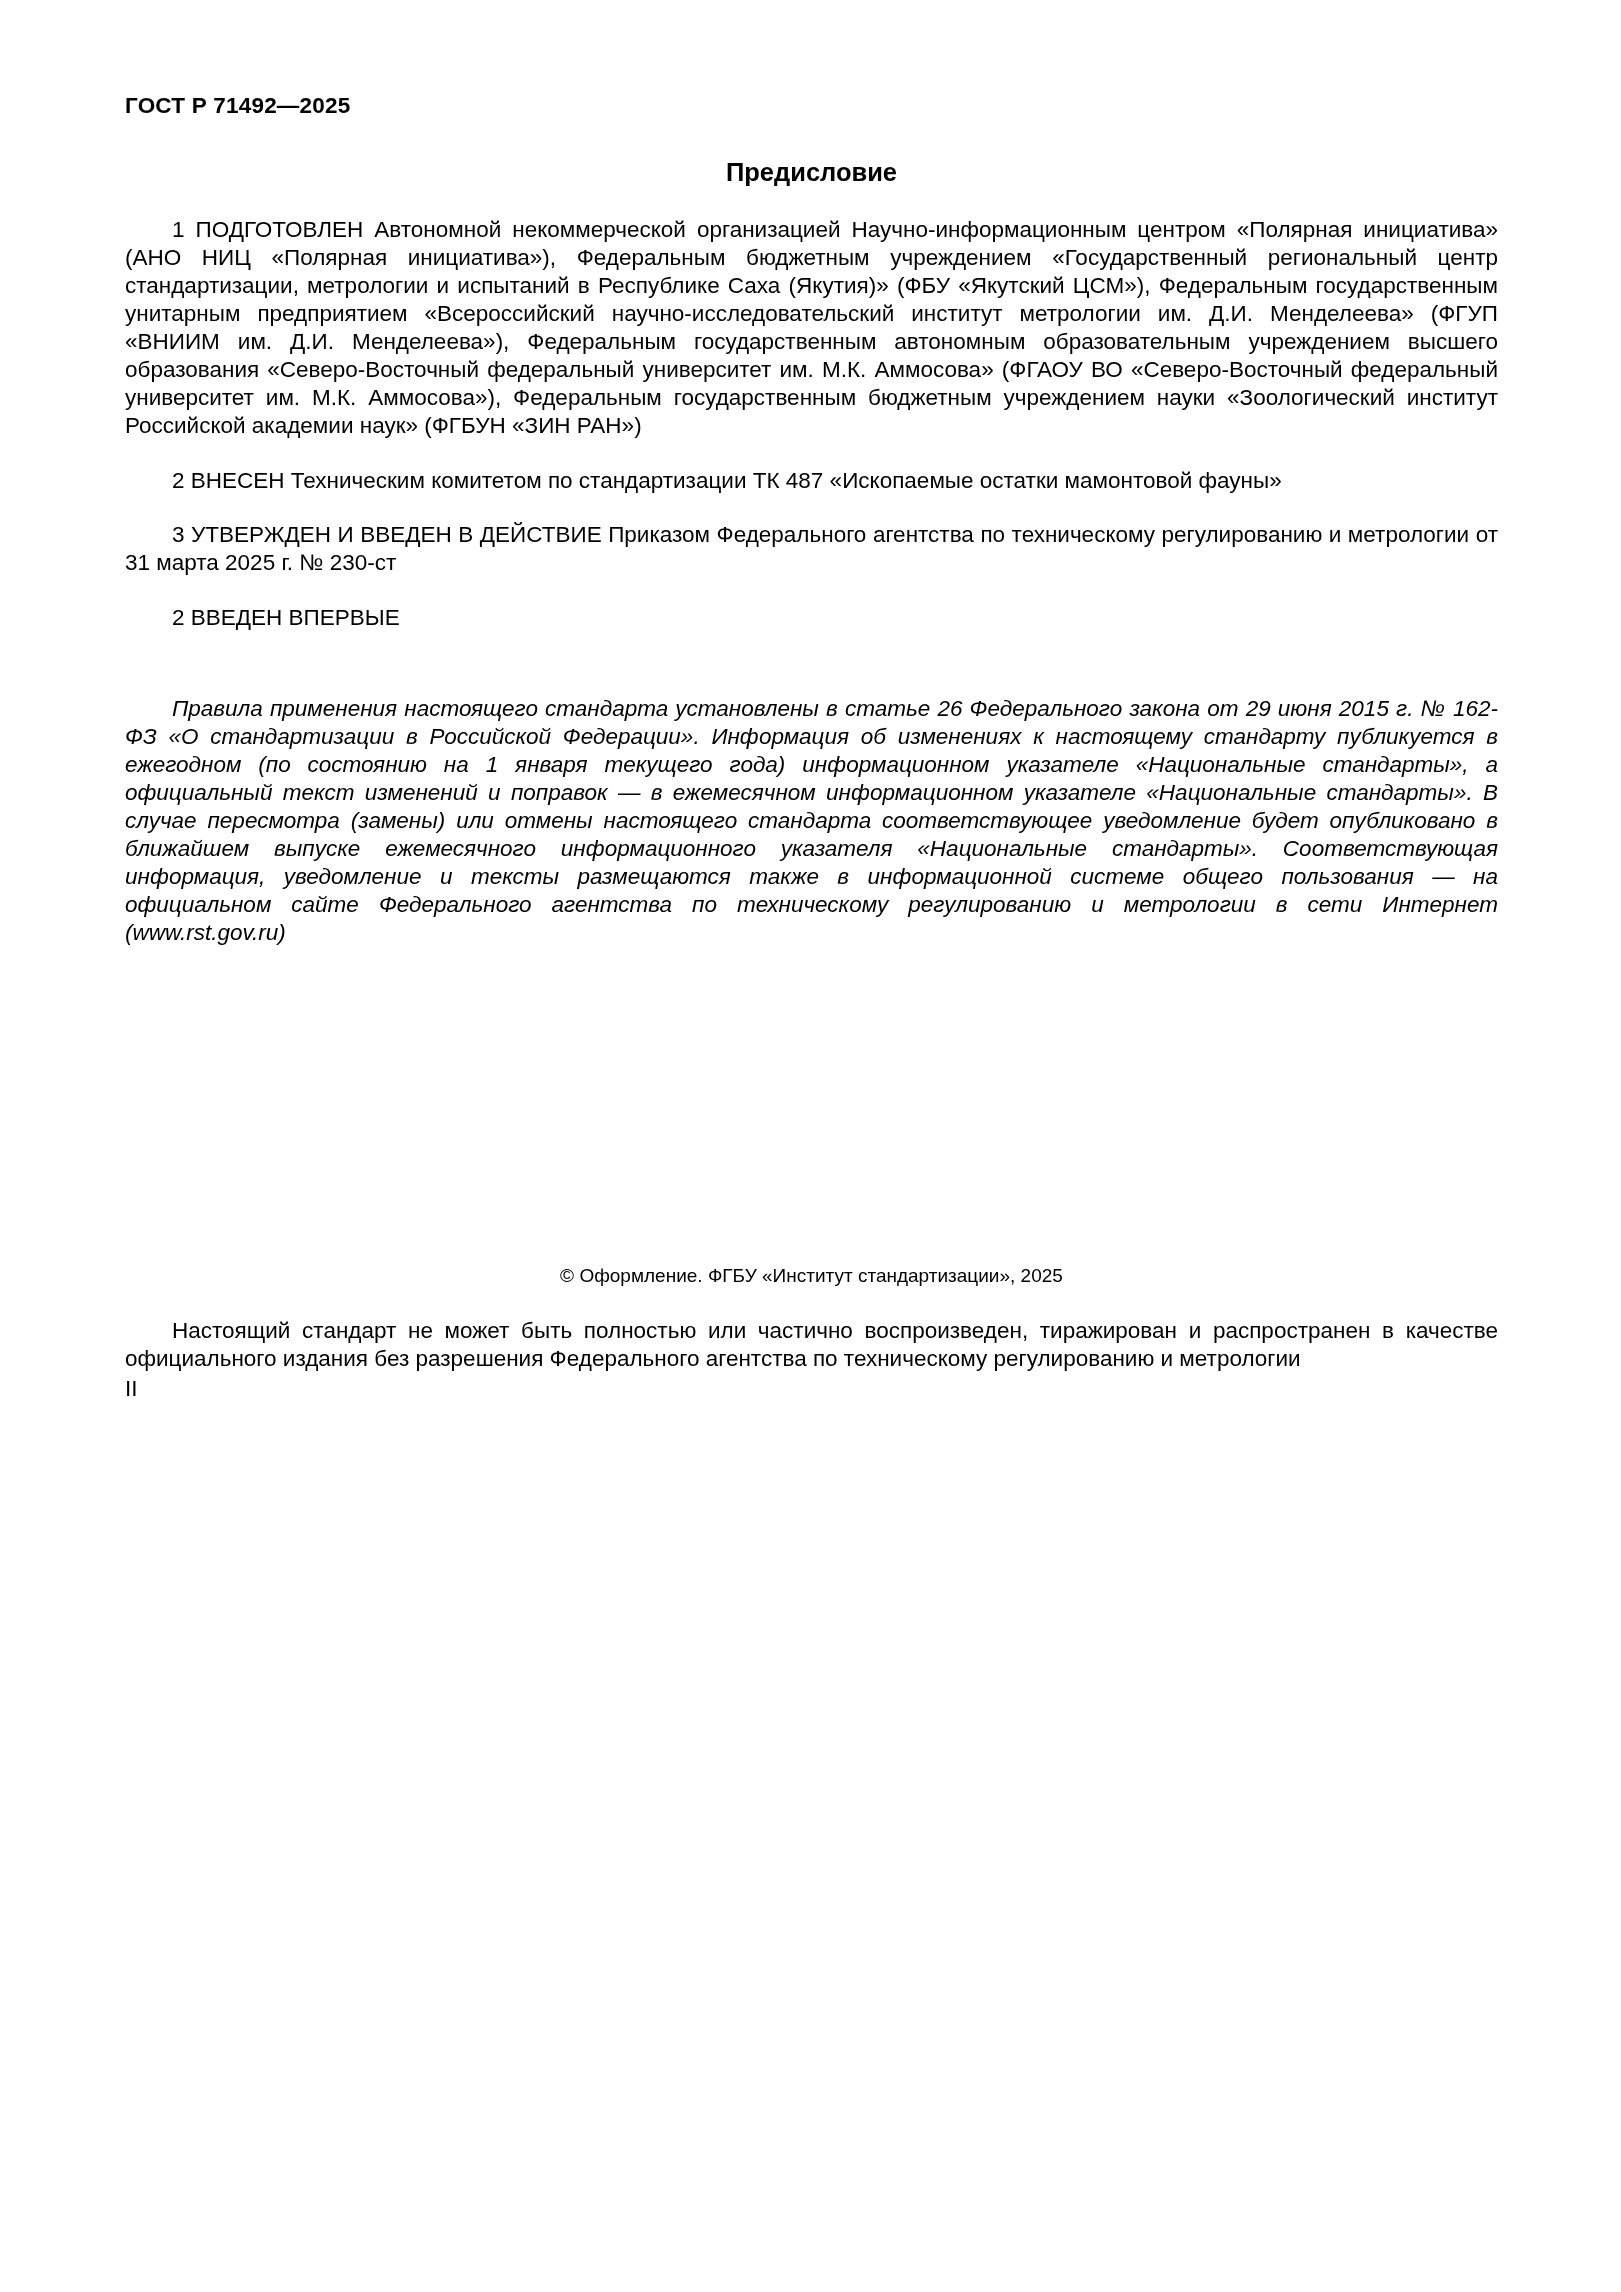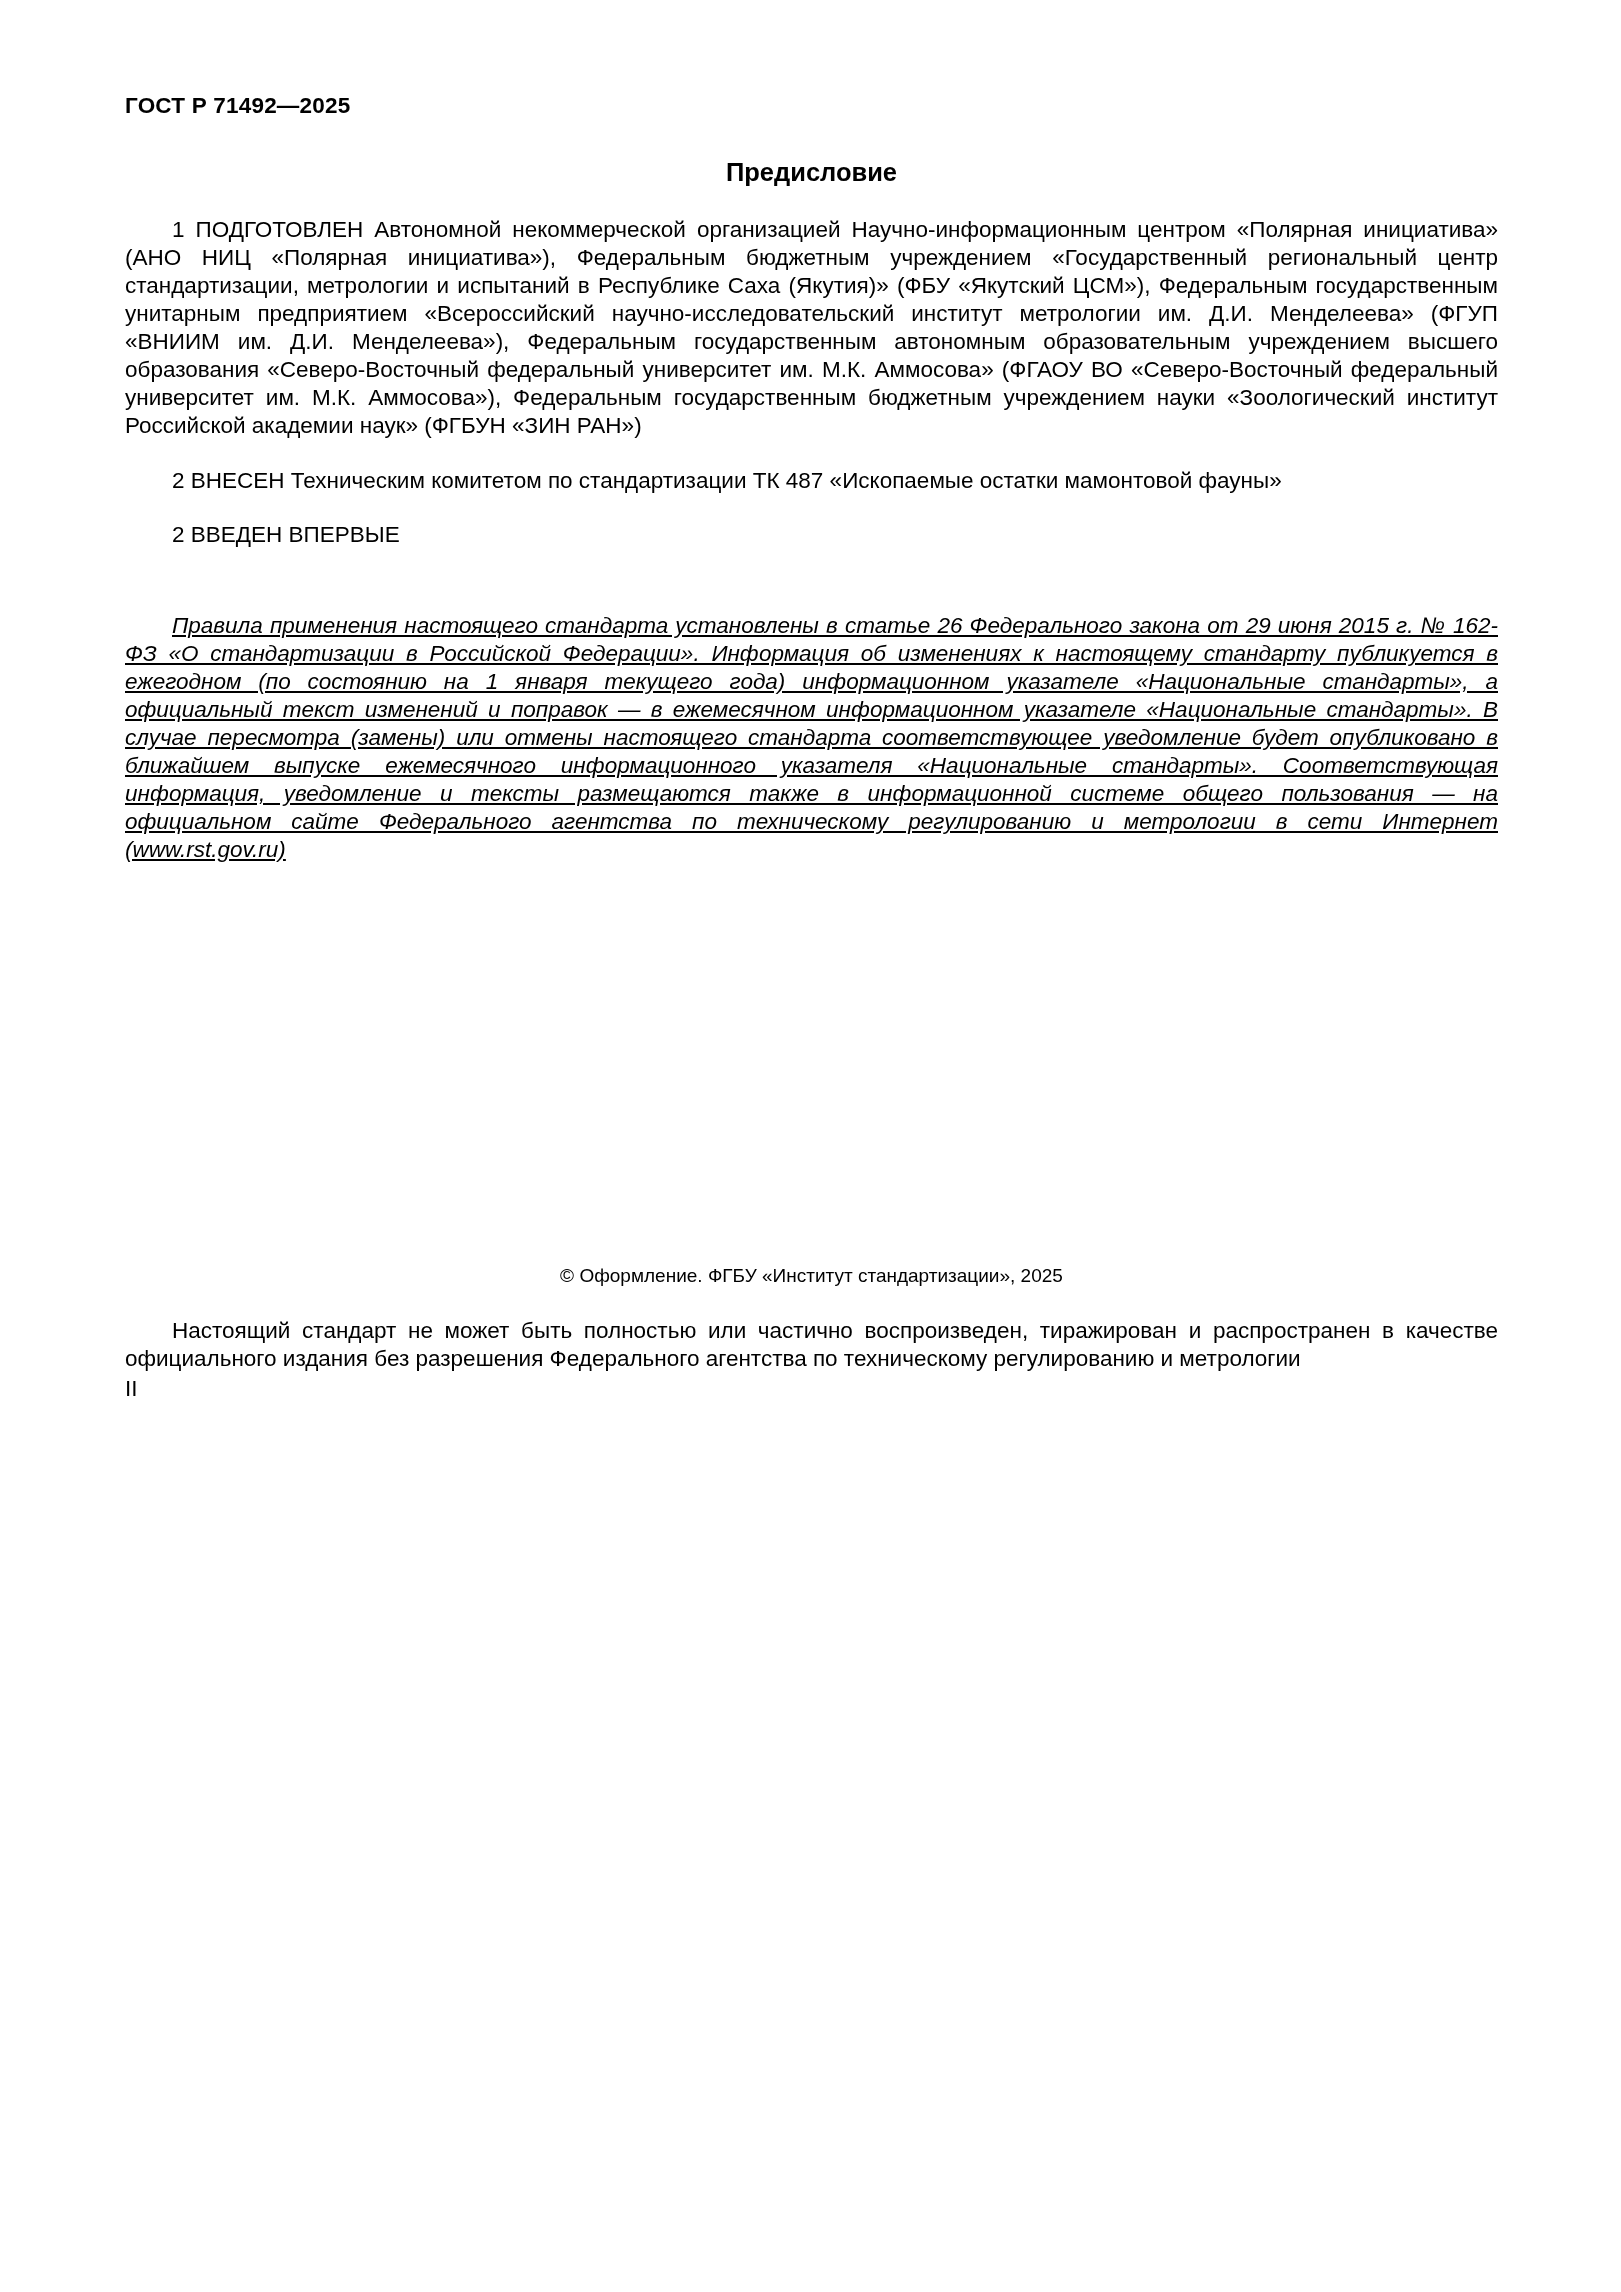--- a/index.html
+++ b/index.html
@@ -45,21 +45,20 @@
   .foreword p.item {
     margin: 0 0 26.5px 0;
     text-indent: 47px;
   }
   .foreword p.item:last-child {
     margin-bottom: 0;
   }
   .legal {
     margin-top: 63px;
     font-style: italic;
-    text-decoration: underline;
   }
   .legal p {
     margin: 0;
     text-indent: 47px;
   }
   .bottom {
     position: absolute;
     left: 125px;
     right: 123px;
     top: 1262px;
@@ -88,20 +87,21 @@
 <div class="page">
   <div class="content">
 
     <div class="doc-header">ГОСТ Р 71492—2025</div>
 
     <h1 class="doc-title">Предисловие</h1>
 
     <div class="foreword body-text">
       <p class="item">1  ПОДГОТОВЛЕН Автономной некоммерческой организацией Научно-информационным центром «Полярная инициатива» (АНО НИЦ «Полярная инициатива»), Федеральным бюджетным учреждением «Государственный региональный центр стандартизации, метрологии и испытаний в Республике Саха (Якутия)» (ФБУ «Якутский ЦСМ»), Федеральным государственным унитарным предприятием «Всероссийский научно-исследовательский институт метрологии им. Д.И. Менделеева» (ФГУП «ВНИИМ им. Д.И. Менделеева»), Федеральным государственным автономным образовательным учреждением высшего образования «Северо-Восточный федеральный университет им. М.К. Аммосова» (ФГАОУ ВО «Северо-Восточный федеральный университет им. М.К. Аммосова»), Федеральным государственным бюджетным учреждением науки «Зоологический институт Российской академии наук» (ФГБУН «ЗИН РАН»)</p>
       <p class="item">2  ВНЕСЕН Техническим комитетом по стандартизации ТК 487 «Ископаемые остатки мамонтовой фауны»</p>
+      <p class="item">3  УТВЕРЖДЕН И ВВЕДЕН В ДЕЙСТВИЕ Приказом Федерального агентства по техническому регулированию и метрологии от 31 марта 2025 г. № 230-ст</p>
       <p class="item">2  ВВЕДЕН ВПЕРВЫЕ</p>
     </div>
 
     <div class="legal body-text">
       <p>Правила применения настоящего стандарта установлены в статье 26 Федерального закона от 29 июня 2015 г. № 162-ФЗ «О стандартизации в Российской Федерации». Информация об изменениях к настоящему стандарту публикуется в ежегодном (по состоянию на 1 января текущего года) информационном указателе «Национальные стандарты», а официальный текст изменений и поправок — в ежемесячном информационном указателе «Национальные стандарты». В случае пересмотра (замены) или отмены настоящего стандарта соответствующее уведомление будет опубликовано в ближайшем выпуске ежемесячного информационного указателя «Национальные стандарты». Соответствующая информация, уведомление и тексты размещаются также в информационной системе общего пользования — на официальном сайте Федерального агентства по техническому регулированию и метрологии в сети Интернет (www.rst.gov.ru)</p>
     </div>
 
   </div>
 
   <div class="bottom">

